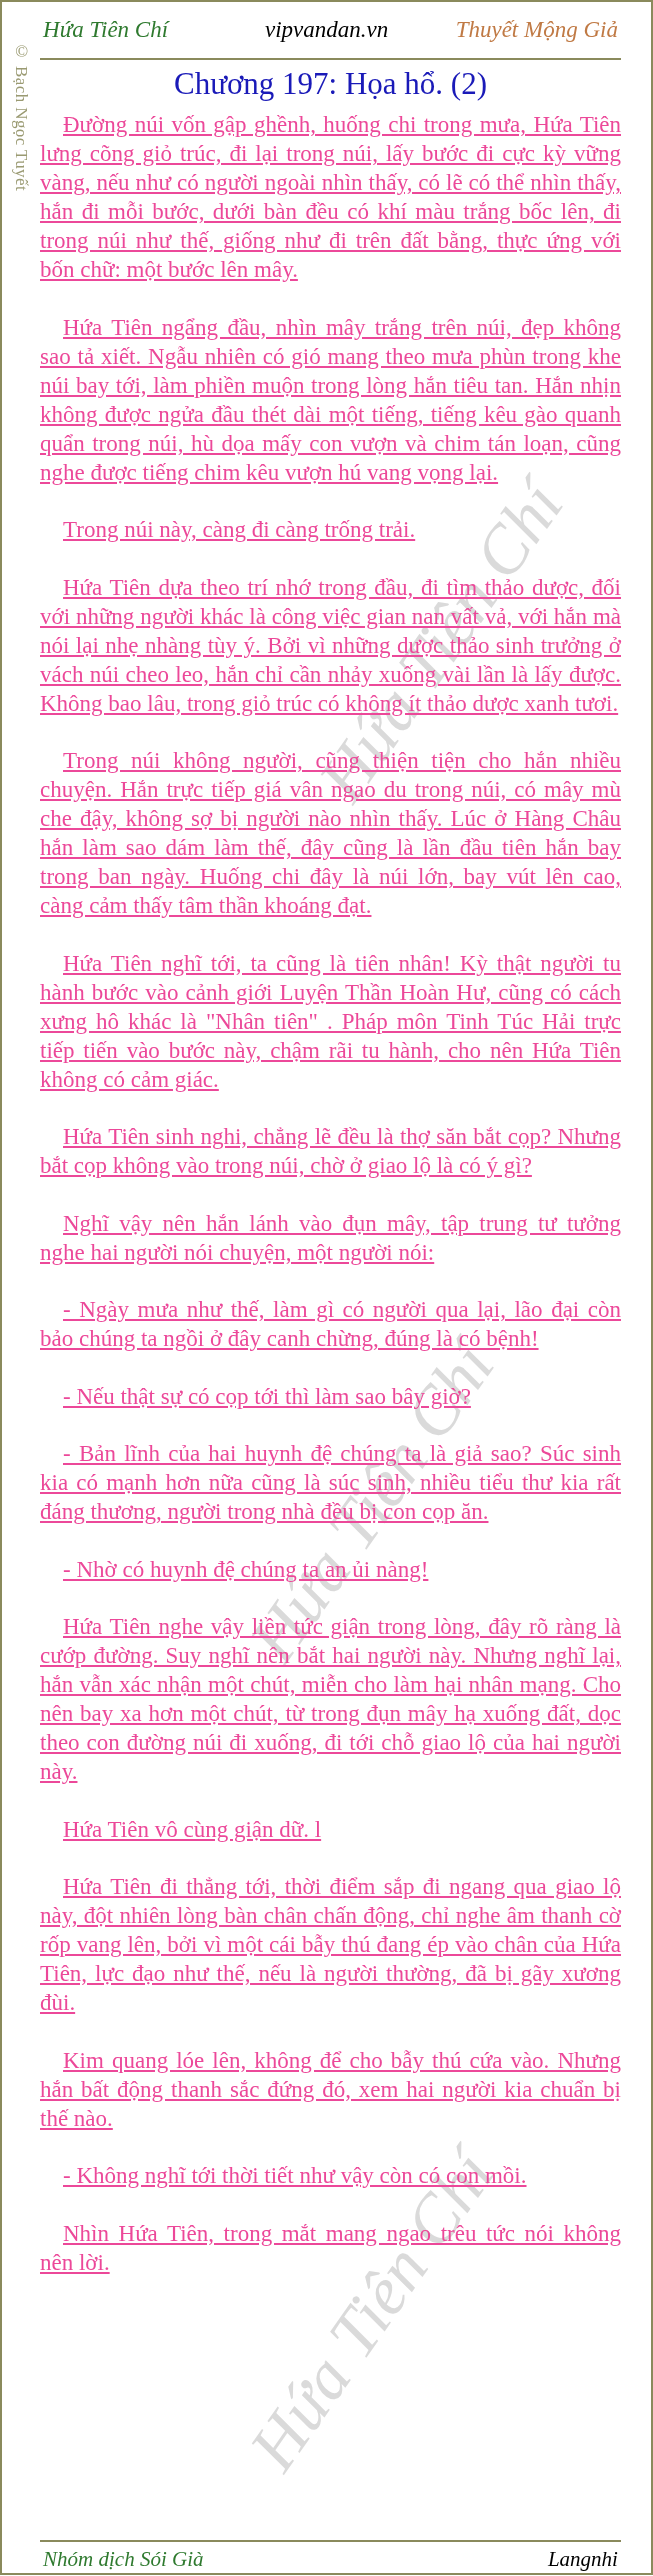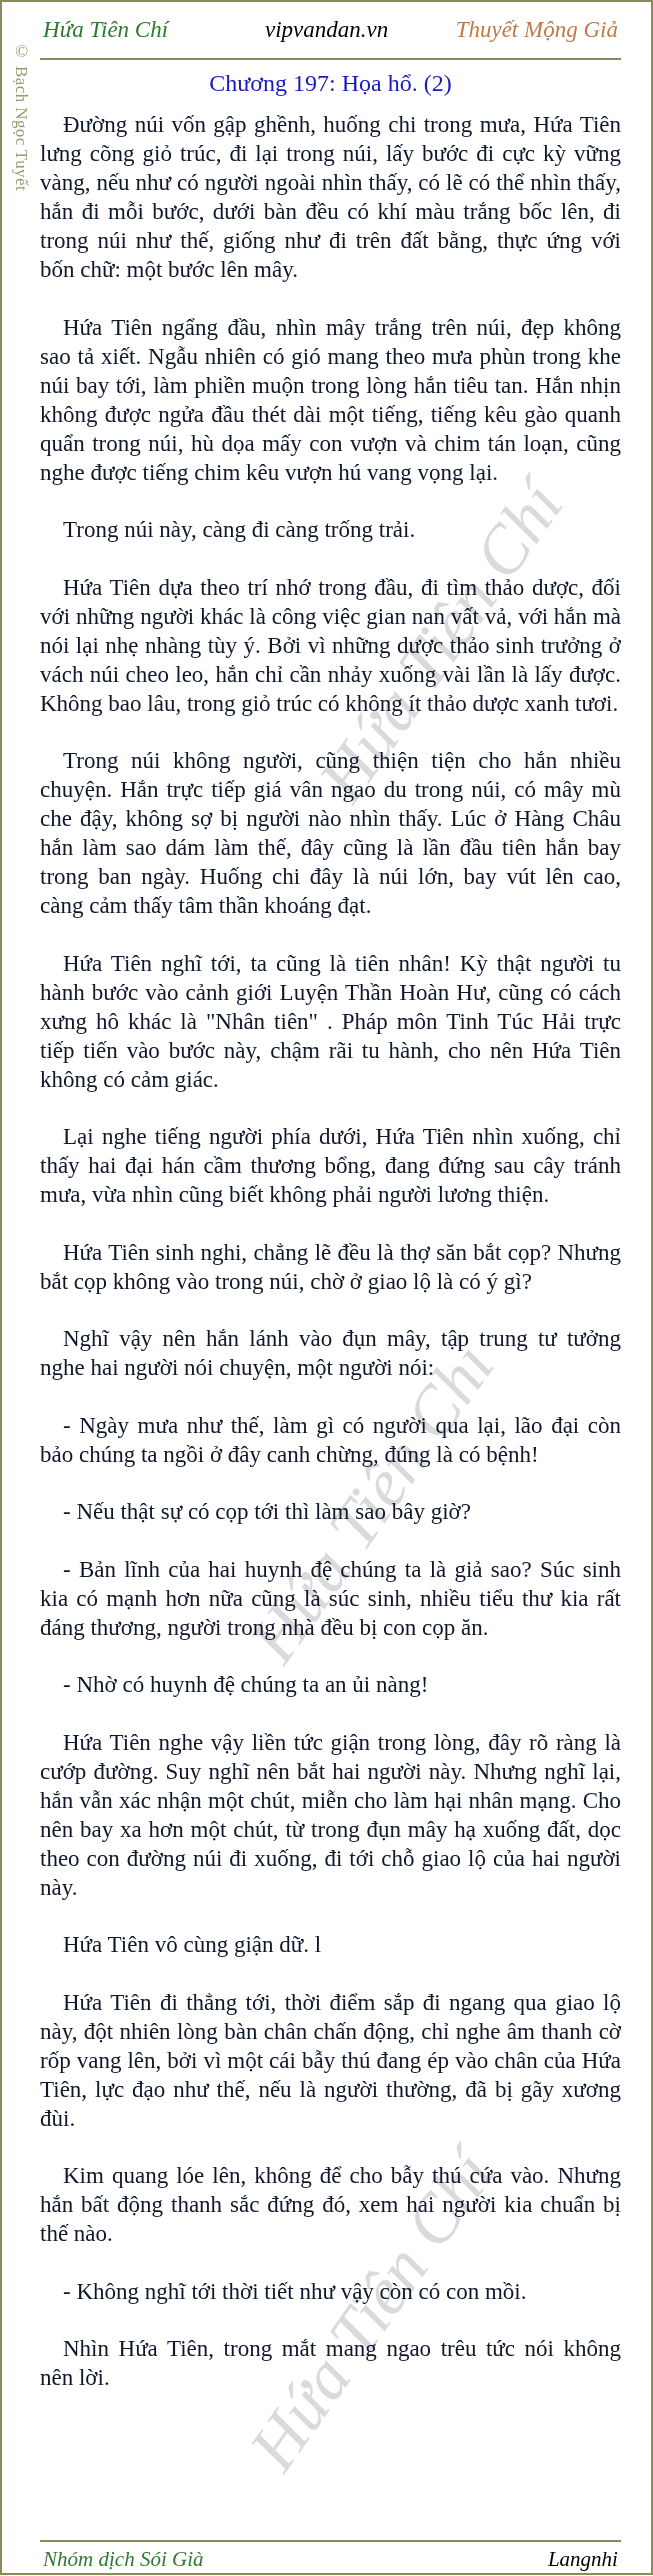--- a/index.html
+++ b/index.html
@@ -51,32 +51,33 @@
     .hdr-left { left: 3.1px; color: #2f7a2f; }
     .hdr-center { left: 225px; color: #000000; }
     .hdr-right { right: 3.1px; color: #c07a45; }
     .chapter-title {
       position: absolute;
       left: 38px;
       top: 63px;
       width: 581px;
       text-align: center;
       color: #1a1ab8;
-      font-size: 24px;
+      font-size: 31px;
       line-height: 37px;
       white-space: nowrap;
     }
     .content {
       position: absolute;
       left: 38px;
       top: 108px;
       width: 581px;
-      color: #0f172a;
+      color: #ec4899;
       font-size: 23px;
       line-height: 29px;
+      text-decoration: underline;
     }
     .content p {
       margin: 0 0 28.5px 0;
       text-indent: 23px;
       text-align: justify;
     }
     .footer {
       position: absolute;
       left: 38px;
       top: 2538px;
@@ -124,21 +125,20 @@
   <div class="watermark" style="left:185px; top:1461px;">Hứa Tiên Chí</div>
   <div class="watermark" style="left:185px; top:2269px;">Hứa Tiên Chí</div>
 
   <div class="content">
     <p>Đường núi vốn gập ghềnh, huống chi trong mưa, Hứa Tiên lưng cõng giỏ trúc, đi lại trong núi, lấy bước đi cực kỳ vững vàng, nếu như có người ngoài nhìn thấy, có lẽ có thể nhìn thấy, hắn đi mỗi bước, dưới bàn đều có khí màu trắng bốc lên, đi trong núi như thế, giống như đi trên đất bằng, thực ứng với bốn chữ: một bước lên mây.</p>
     <p>Hứa Tiên ngẩng đầu, nhìn mây trắng trên núi, đẹp không sao tả xiết. Ngẫu nhiên có gió mang theo mưa phùn trong khe núi bay tới, làm phiền muộn trong lòng hắn tiêu tan. Hắn nhịn không được ngửa đầu thét dài một tiếng, tiếng kêu gào quanh quẩn trong núi, hù dọa mấy con vượn và chim tán loạn, cũng nghe được tiếng chim kêu vượn hú vang vọng lại.</p>
     <p>Trong núi này, càng đi càng trống trải.</p>
     <p>Hứa Tiên dựa theo trí nhớ trong đầu, đi tìm thảo dược, đối với những người khác là công việc gian nan vất vả, với hắn mà nói lại nhẹ nhàng tùy ý. Bởi vì những dược thảo sinh trưởng ở vách núi cheo leo, hắn chỉ cần nhảy xuống vài lần là lấy được. Không bao lâu, trong giỏ trúc có không ít thảo dược xanh tươi.</p>
     <p>Trong núi không người, cũng thiện tiện cho hắn nhiều chuyện. Hắn trực tiếp giá vân ngao du trong núi, có mây mù che đậy, không sợ bị người nào nhìn thấy. Lúc ở Hàng Châu hắn làm sao dám làm thế, đây cũng là lần đầu tiên hắn bay trong ban ngày. Huống chi đây là núi lớn, bay vút lên cao, càng cảm thấy tâm thần khoáng đạt.</p>
     <p>Hứa Tiên nghĩ tới, ta cũng là tiên nhân! Kỳ thật người tu hành bước vào cảnh giới Luyện Thần Hoàn Hư, cũng có cách xưng hô khác là "Nhân tiên" . Pháp môn Tinh Túc Hải trực tiếp tiến vào bước này, chậm rãi tu hành, cho nên Hứa Tiên không có cảm giác.</p>
-    <p>Lại nghe tiếng người phía dưới, Hứa Tiên nhìn xuống, chỉ thấy hai đại hán cầm thương bổng, đang đứng sau cây tránh mưa, vừa nhìn cũng biết không phải người lương thiện.</p>
     <p>Hứa Tiên sinh nghi, chẳng lẽ đều là thợ săn bắt cọp? Nhưng bắt cọp không vào trong núi, chờ ở giao lộ là có ý gì?</p>
     <p>Nghĩ vậy nên hắn lánh vào đụn mây, tập trung tư tưởng nghe hai người nói chuyện, một người nói:</p>
     <p>- Ngày mưa như thế, làm gì có người qua lại, lão đại còn bảo chúng ta ngồi ở đây canh chừng, đúng là có bệnh!</p>
     <p>- Nếu thật sự có cọp tới thì làm sao bây giờ?</p>
     <p>- Bản lĩnh của hai huynh đệ chúng ta là giả sao? Súc sinh kia có mạnh hơn nữa cũng là súc sinh, nhiều tiểu thư kia rất đáng thương, người trong nhà đều bị con cọp ăn.</p>
     <p>- Nhờ có huynh đệ chúng ta an ủi nàng!</p>
     <p>Hứa Tiên nghe vậy liền tức giận trong lòng, đây rõ ràng là cướp đường. Suy nghĩ nên bắt hai người này. Nhưng nghĩ lại, hắn vẫn xác nhận một chút, miễn cho làm hại nhân mạng. Cho nên bay xa hơn một chút, từ trong đụn mây hạ xuống đất, dọc theo con đường núi đi xuống, đi tới chỗ giao lộ của hai người này.</p>
     <p>Hứa Tiên vô cùng giận dữ. l</p>
     <p>Hứa Tiên đi thẳng tới, thời điểm sắp đi ngang qua giao lộ này, đột nhiên lòng bàn chân chấn động, chỉ nghe âm thanh cờ rốp vang lên, bởi vì một cái bẫy thú đang ép vào chân của Hứa Tiên, lực đạo như thế, nếu là người thường, đã bị gãy xương đùi.</p>
     <p>Kim quang lóe lên, không để cho bẫy thú cứa vào. Nhưng hắn bất động thanh sắc đứng đó, xem hai người kia chuẩn bị thế nào.</p>

